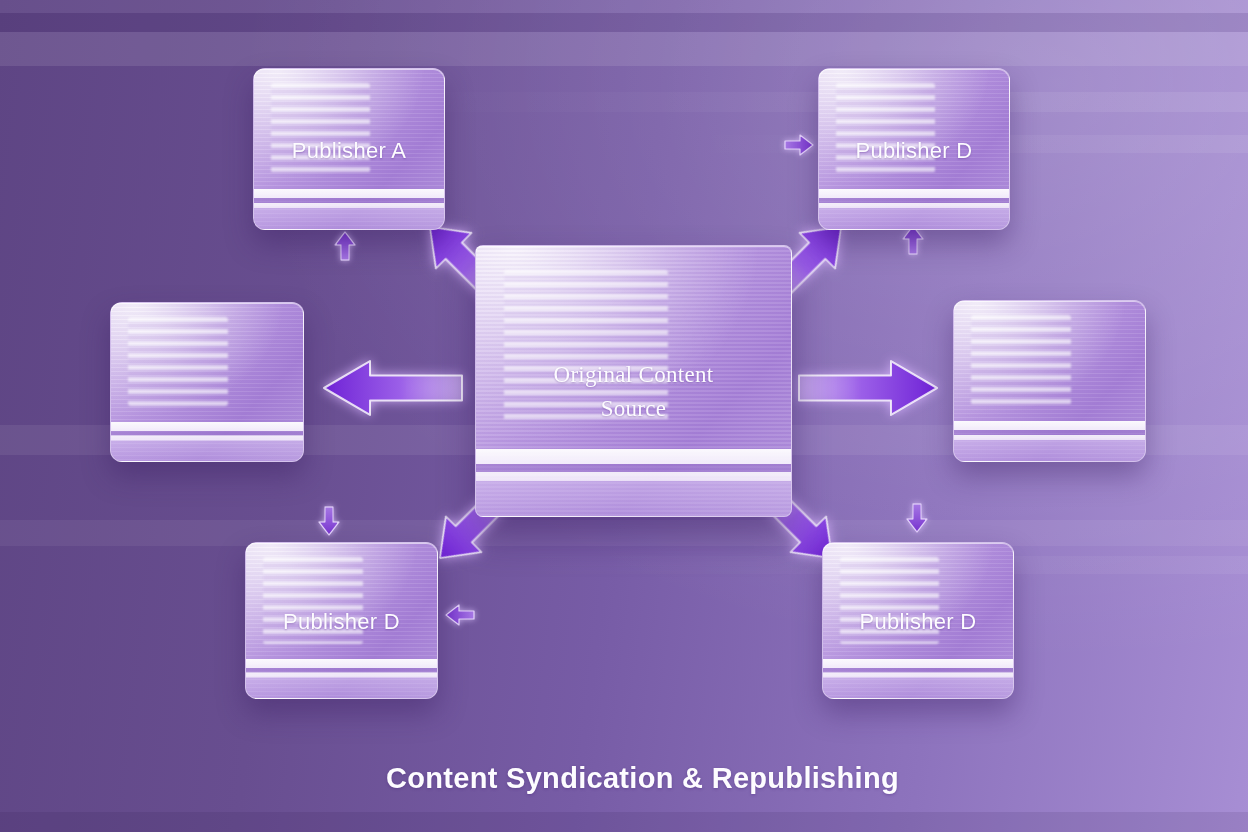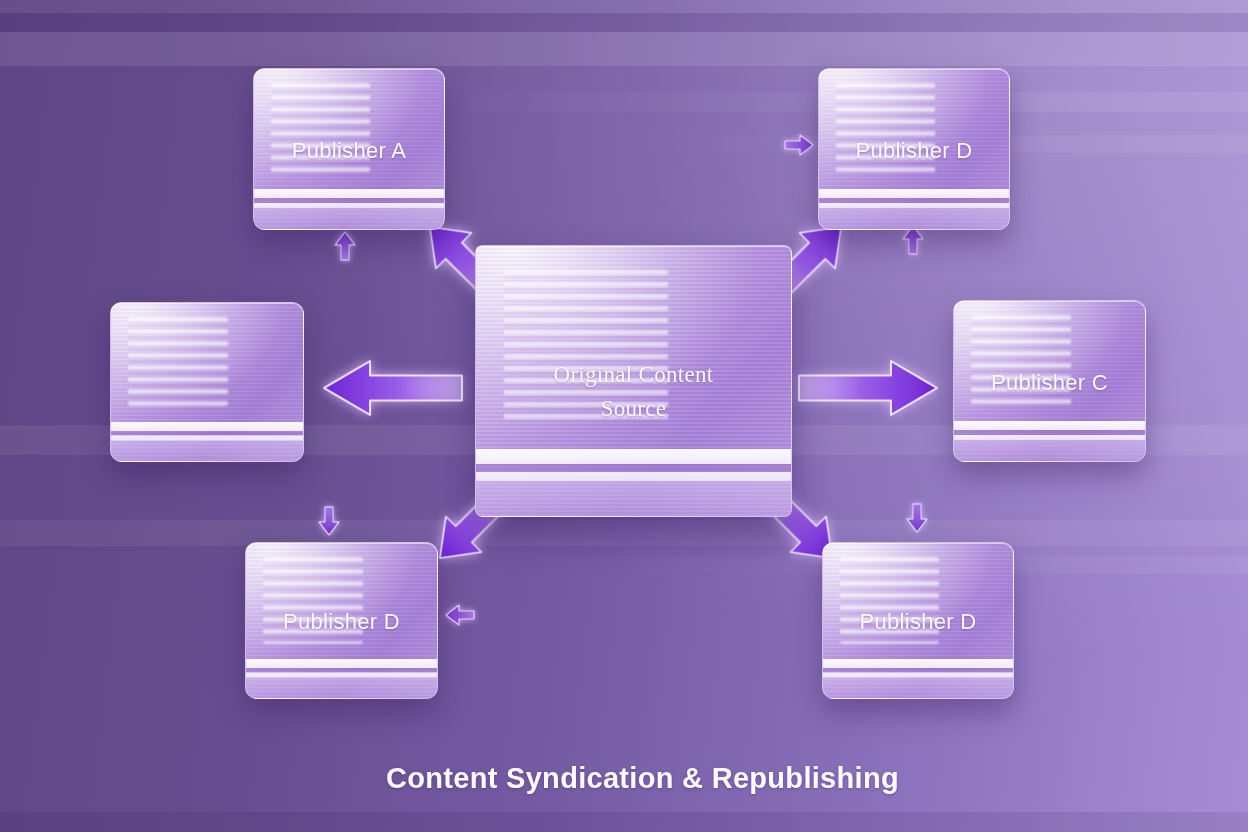--- a/index.html
+++ b/index.html
@@ -182,21 +182,20 @@
 </div>
 <div class="node n-b">
   <div class="scan"></div>
   <div class="lines"></div>
   <div class="bands"></div>
 </div>
 <div class="node n-c">
   <div class="scan"></div>
   <div class="lines"></div>
   <div class="bands"></div>
-  <div class="label">Publisher C</div>
 </div>
 <div class="node n-dl">
   <div class="scan"></div>
   <div class="lines"></div>
   <div class="bands"></div>
   <div class="label">Publisher D</div>
 </div>
 <div class="node n-dr">
   <div class="scan"></div>
   <div class="lines"></div>

